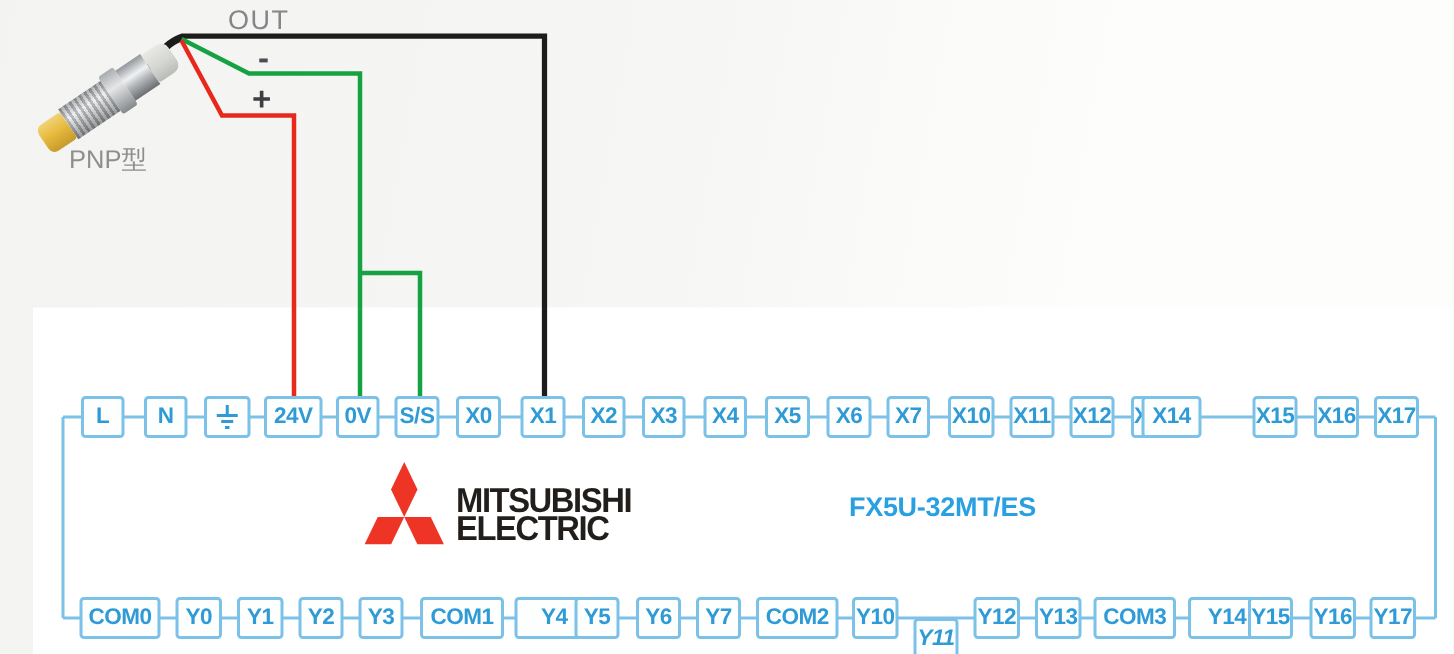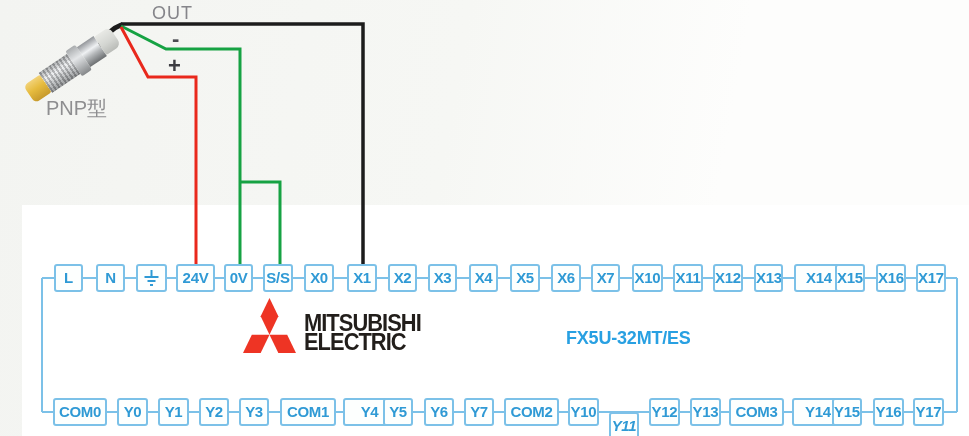--- a/index.html
+++ b/index.html
@@ -30,32 +30,32 @@
   .s-barrel{width:20px;height:24px;
     background:linear-gradient(180deg,#93969a 0%,#eff1f3 38%,#b5b8ba 62%,#6b6e70 100%);}
   .s-cap{width:18px;height:22px;border-radius:2px 6px 6px 2px;
     background:linear-gradient(180deg,#e8e9e5 0%,#d4d6d2 55%,#b9bbb7 100%);}
 
   
   .lbl{position:absolute;white-space:nowrap;}
   .lbl-out{left:152px;top:3px;font-size:18px;color:#85858a;letter-spacing:1px;}
   .lbl-minus{left:172px;top:26px;font-size:22px;font-weight:bold;color:#4c4c52;}
   .lbl-plus{left:168px;top:53px;font-size:22px;font-weight:bold;color:#3d3d42;}
-  .lbl-pnp{left:46px;top:95px;font-size:20px;color:#8e8e90;}
+  .lbl-pnp{left:46px;top:95px;font-size:17px;color:#8e8e90;}
 
   
   .term{
     position:absolute;height:28px;box-sizing:border-box;
     background:#fdfffe;border:2px solid #7cc1e8;border-radius:3px;
     color:#2f9ad5;font-size:15px;font-weight:bold;text-align:center;
     line-height:23px;letter-spacing:-0.3px;overflow:hidden;
   }
 
   
-  .logo{position:absolute;left:243px;top:298px;display:flex;align-items:flex-start;}
+  .logo{position:absolute;left:243px;top:308px;display:flex;align-items:flex-start;}
   .logo-mark{display:block;}
   .logo-text{margin-left:8px;margin-top:16px;color:#221e1b;font-weight:bold;
     font-size:23px;line-height:19px;letter-spacing:-1px;transform:scaleX(.95);
     transform-origin:left top;}
   .model{position:absolute;left:566px;top:328px;font-size:18px;font-weight:bold;
     color:#28a0e2;letter-spacing:-0.2px;}
 </style>
 </head>
 <body>
 
@@ -107,21 +107,21 @@
       <div class="term" style="left: 388px; width: 29px; top: 264px;">X2</div>
       <div class="term" style="left: 428px; width: 29px; top: 264px;">X3</div>
       <div class="term" style="left: 469px; width: 29px; top: 264px;">X4</div>
       <div class="term" style="left: 510px; width: 30px; top: 264px;">X5</div>
       <div class="term" style="left: 551px; width: 30px; top: 264px;">X6</div>
       <div class="term" style="left: 591px; width: 29px; top: 264px;">X7</div>
       <div class="term" style="left: 632px; width: 31px; top: 264px;">X10</div>
       <div class="term" style="left: 673px; width: 30px; top: 264px;">X11</div>
       <div class="term" style="left: 713px; width: 30px; top: 264px;">X12</div>
       <div class="term" style="left: 754px; width: 29px; top: 264px;">X13</div>
-      <div class="term" style="left: 794px; width: 50px; top: 264px;">X14</div>
+      <div class="term" style="left: 761px; width: 40px; top: 264px;">X14</div>
       <div class="term" style="left: 835px; width: 30px; top: 264px;">X15</div>
       <div class="term" style="left: 876px; width: 30px; top: 264px;">X16</div>
       <div class="term" style="left: 916px; width: 30px; top: 264px;">X17</div>
     </div>
   <div id="bottom-row">
       <div class="term" style="left: 53px; width: 54px; top: 398px;">COM0</div>
       <div class="term" style="left: 117px; width: 31px; top: 398px;">Y0</div>
       <div class="term" style="left: 158px; width: 31px; top: 398px;">Y1</div>
       <div class="term" style="left: 199px; width: 30px; top: 398px;">Y2</div>
       <div class="term" style="left: 239px; width: 30px; top: 398px;">Y3</div>

